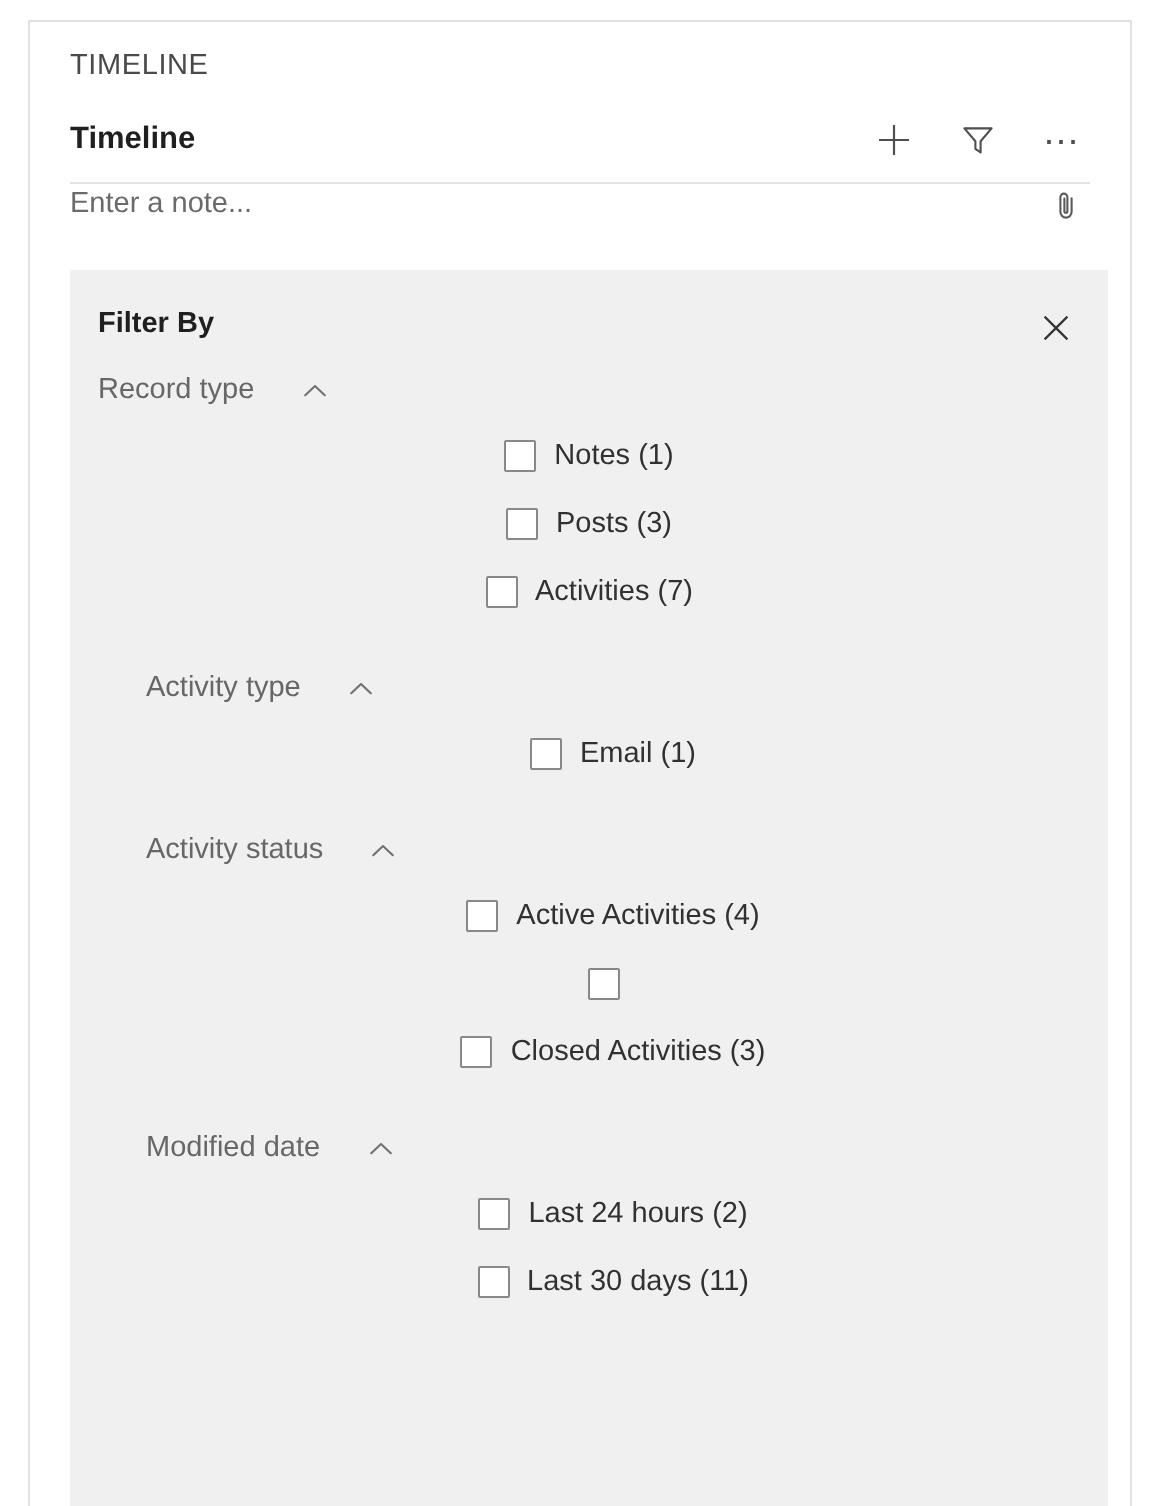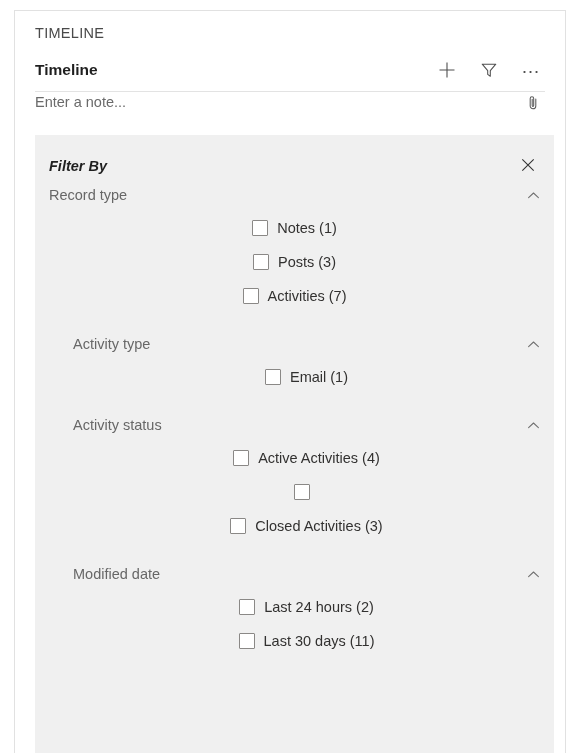--- a/index.html
+++ b/index.html
@@ -137,24 +137,23 @@
     margin: 4px 0 0 20px;
     width: 519px;
     background: #f0f0f0;
     flex: 1 1 auto;
     overflow: hidden;
     padding: 0 0 10px 0;
   }
 
   .filter-head {
     display: flex;
-    align-items: center;
+    align-items: flex-start;
     padding: 18px 14px 0 14px;
     height: 44px;
-    font-style: italic;
   }
   .filter-head-title {
     font-size: 14.5px;
     font-weight: bold;
     color: #1f1f1f;
     flex: 1 1 auto;
     line-height: 18px;
   }
   .close-btn {
     width: 24px;
@@ -172,21 +171,20 @@
   .filter-group { padding: 0 14px; }
   .filter-group + .filter-group { margin-top: 15px; margin-left: 24px; }
 
   .group-header {
     display: flex;
     align-items: center;
     gap: 23px;
     height: 32px;
     cursor: pointer;
     user-select: none;
-    justify-content: space-between;
   }
   .group-header-label {
     font-size: 14.5px;
     color: #676767;
     line-height: 20px;
     white-space: nowrap;
   }
   .chevron {
     display: flex;
     align-items: center;

